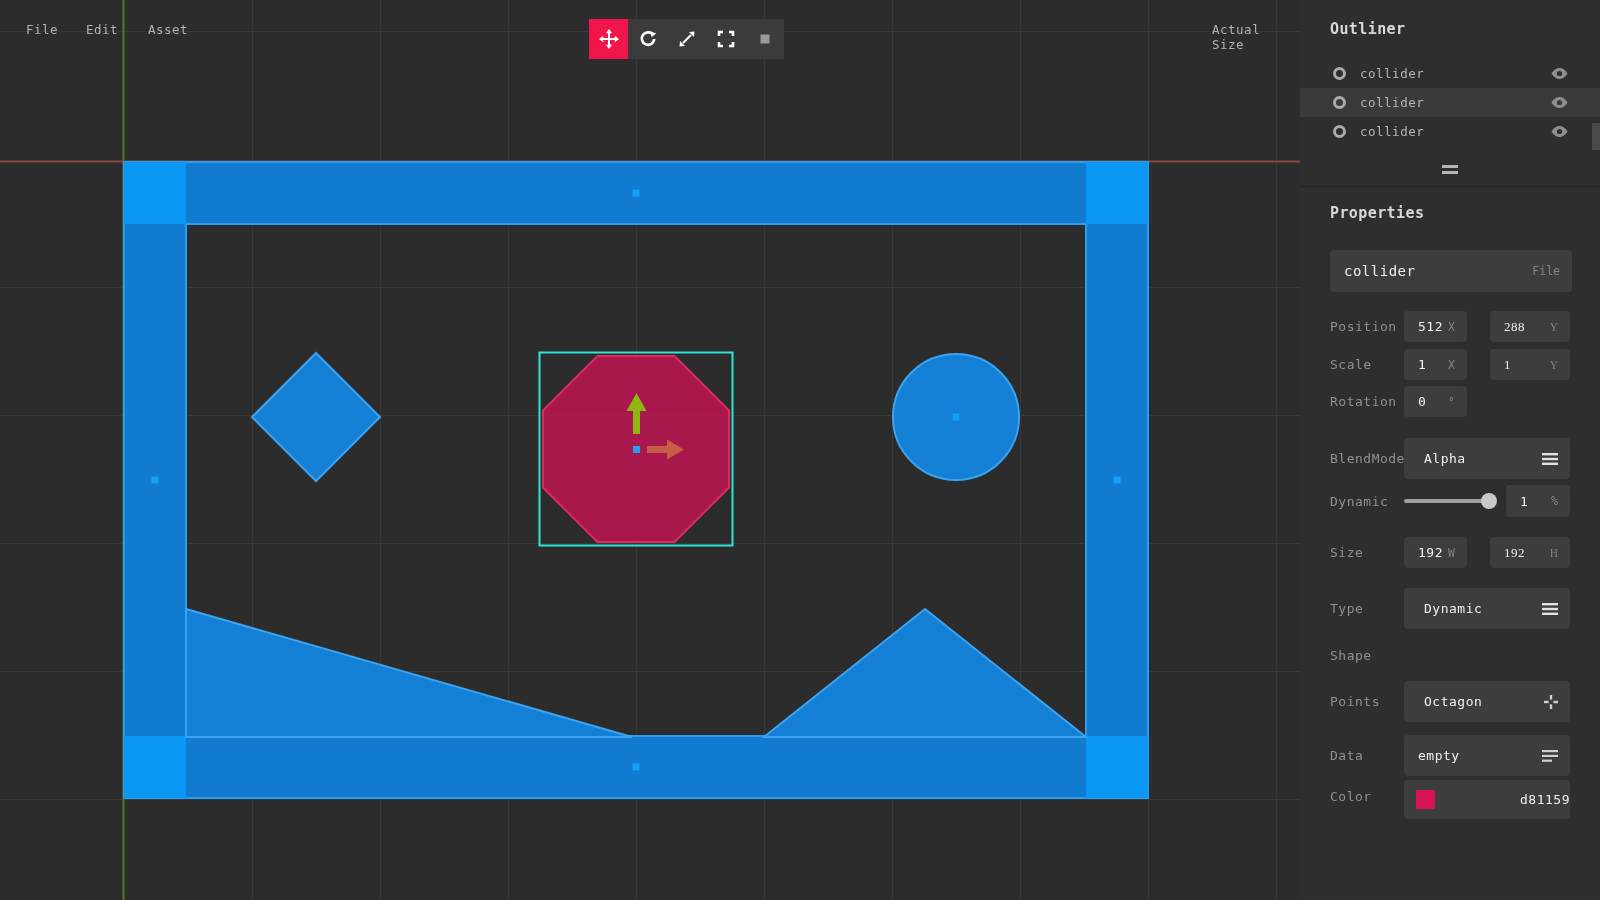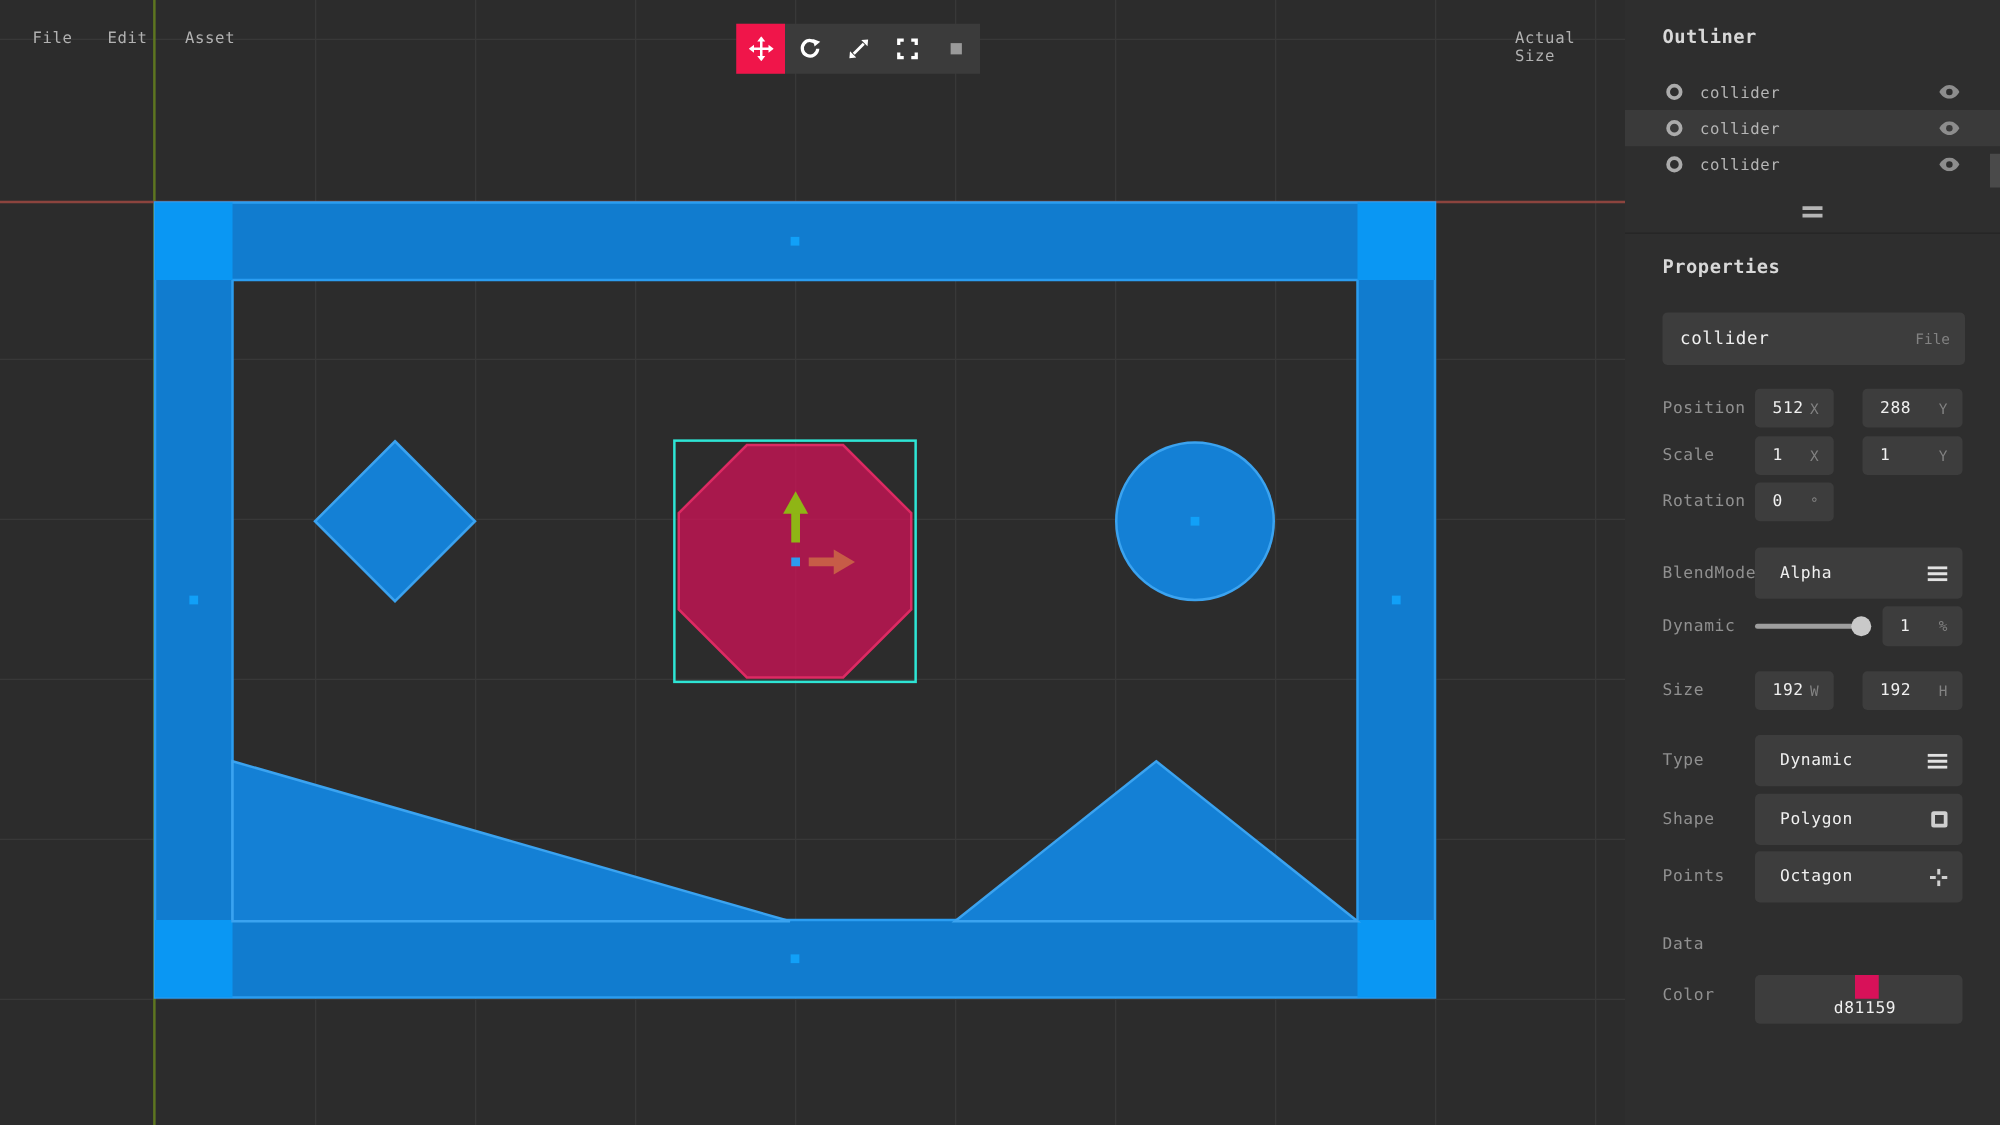--- a/index.html
+++ b/index.html
@@ -42,26 +42,26 @@
   
   .prop-label{position:absolute;left:30px;font-size:13px;color:var(--text-label);letter-spacing:.5px;}
   .box{position:absolute;background:var(--box-bg);border-radius:4px;display:flex;align-items:center;justify-content:space-between;}
   .box .val{margin-left:14px;font-size:13px;color:var(--text-value);letter-spacing:.5px;}
   .box .unit{margin-right:12px;font-size:11.5px;color:var(--text-unit);}
   .selbox .val{margin-left:20px;}
   .selbox .icn{margin-right:12px;display:flex;align-items:center;}
   #name-box{left:30px;top:250px;width:242px;height:42px;}
   #name-box .val{font-size:14px;}
   .b1{left:104px;width:63px;height:31px;}
-  .b2{left:190px;width:80px;height:31px;}
+  .b2{left:190px;width:80px;height:31px;font-family:Liberation Serif, serif;}
   .wide{left:104px;width:166px;height:41px;}
   #opacity-track{position:absolute;left:104px;top:499px;width:92px;height:4px;background:#9e9e9e;border-radius:2px;cursor:pointer;}
   #opacity-handle{position:absolute;left:181px;top:493px;width:16px;height:16px;border-radius:50%;background:#c9c9c9;cursor:pointer;}
   #opacity-box{left:206px;top:485px;width:64px;height:32px;}
-  #color-box{left:104px;top:780px;width:166px;height:39px;justify-content:flex-start;flex-direction:column;}
+  #color-box{left:104px;top:780px;width:166px;height:39px;justify-content:space-between;}
   #color-swatch{width:19px;height:19px;margin-left:12px;background:var(--octagon-fill,#d81159);}
   #color-box .val{margin-left:10px;}
   .shape-square-icn{width:13px;height:13px;border:3px solid var(--icon-gray);border-radius:2px;}
 </style>
 </head>
 <body>
 
 <div id="canvas-wrap">
   <svg width="1300" height="900" viewBox="0 0 1300 900">
     <rect x="0" y="0" width="1300" height="900" style="fill:var(--canvas-bg,#2c2c2c)"></rect>
@@ -251,42 +251,48 @@
           <g fill="#e2e2e2">
             <rect width="16" height="2.4"></rect>
             <rect y="4.8" width="16" height="2.4"></rect>
             <rect y="9.6" width="16" height="2.4"></rect>
           </g>
         </svg>
     </span>
   </div>
 
   <span class="prop-label" style="top:648px">Shape</span>
-  <div class="box wide selbox" style="top:635px">
-    <span class="val">Polygon</span>
-    <span class="icn">
-        <span class="shape-square-icn"></span>
-      </span>
-  </div>
 
   <span class="prop-label" style="top:694px">Points</span>
   <div class="box wide selbox" style="top:681px">
     <span class="val">Octagon</span>
     <span class="icn">
       <svg width="14" height="14" viewBox="0 0 14 14">
           <g fill="#cfcfcf">
             <rect x="5.8" y="0" width="2.4" height="4.6"></rect>
             <rect x="5.8" y="9.4" width="2.4" height="4.6"></rect>
             <rect x="0" y="5.8" width="4.6" height="2.4"></rect>
             <rect x="9.4" y="5.8" width="4.6" height="2.4"></rect>
           </g>
         </svg>
     </span>
   </div>
 
   <span class="prop-label" style="top:748px">Data</span>
+  <div class="box wide selbox" style="top:735px">
+    <span class="val" style="margin-left:14px">empty</span>
+    <span class="icn">
+      <svg width="16" height="12" viewBox="0 0 16 12">
+          <g fill="#cfcfcf">
+            <rect width="16" height="2.2"></rect>
+            <rect y="4.8" width="16" height="2.2"></rect>
+            <rect y="9.6" width="10" height="2.2"></rect>
+          </g>
+        </svg>
+    </span>
+  </div>
 
   <span class="prop-label" style="top:789px">Color</span>
   <div class="box" id="color-box">
     <span id="color-swatch"></span>
     <span class="val">d81159</span>
   </div>
 </aside>
 
 </body></html>

